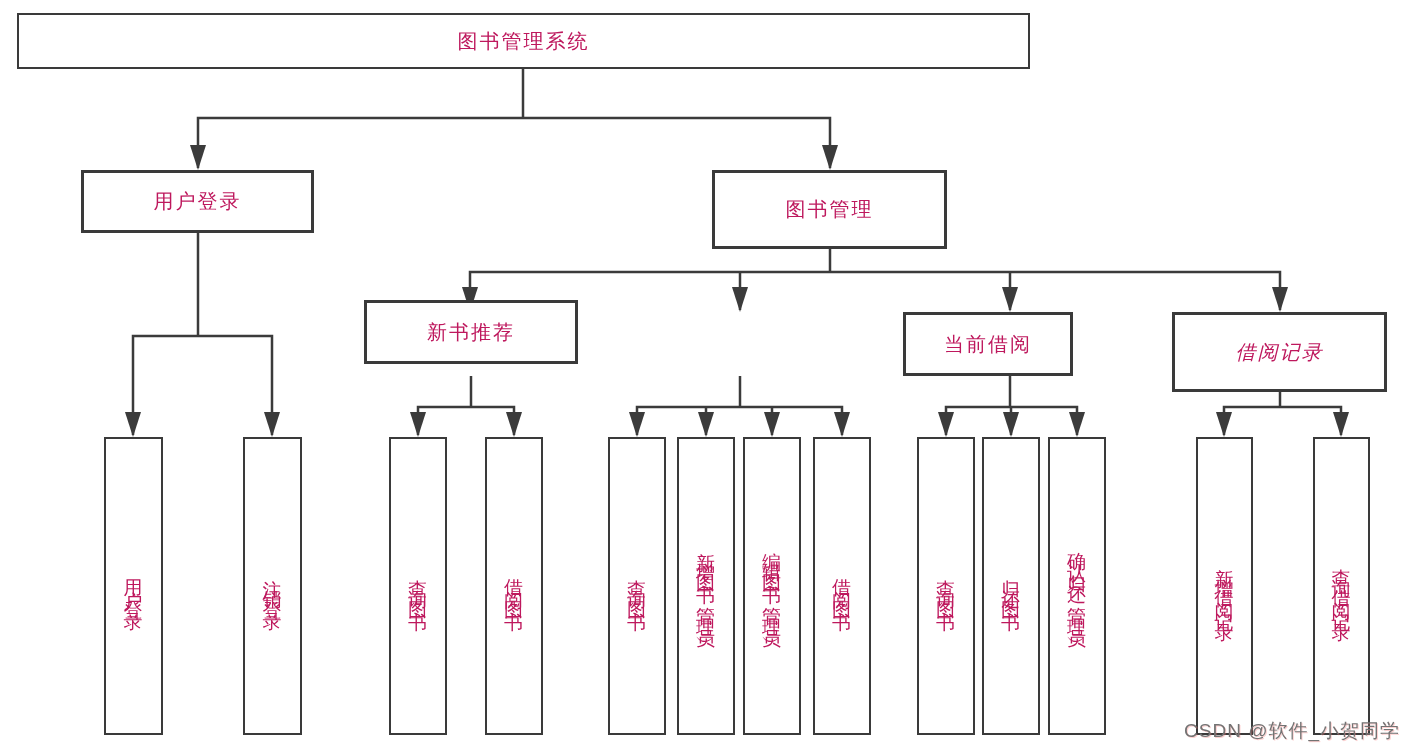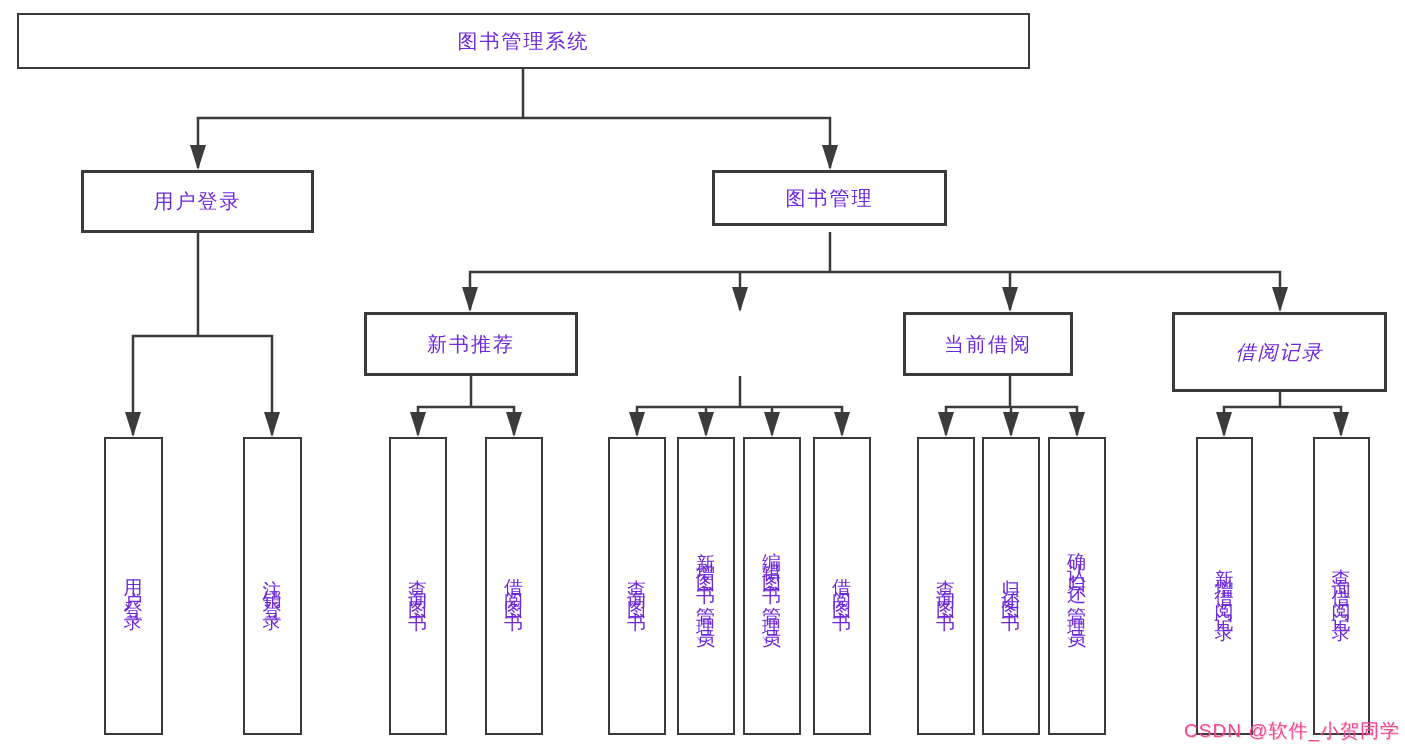--- a/index.html
+++ b/index.html
@@ -23,21 +23,21 @@
   }
   .box {
     position: absolute;
     box-sizing: border-box;
     background: #ffffff;
     border: 3px solid #3a3a3a;
     display: flex;
     align-items: center;
     justify-content: center;
     z-index: 2;
-    color: #6d28d9;
+    color: #be185d;
   }
   .hbox {
     font-size: 20px;
     letter-spacing: 2px;
   }
   .root-box {
     border-width: 2.5px;
   }
   .vbox {
     writing-mode: vertical-rl;
@@ -49,21 +49,21 @@
   }
   .vbox span {
     display: block;
   }
   .watermark {
     position: absolute;
     right: 5px;
     bottom: 3px;
     z-index: 3;
     font-size: 19px;
-    color: #ec4899;
+    color: #737373;
     letter-spacing: 1px;
     text-shadow: 1px 1px 0 rgba(248, 120, 120, 0.35);
     white-space: nowrap;
   }
 </style>
 </head>
 <body>
 
 <div class="canvas">
 
@@ -119,25 +119,25 @@
     </g>
   </svg>
 
   <div class="box hbox root-box" style="left:17px; top:13px; width:1013px; height:56px;">
     <span>图书管理系统</span>
   </div>
 
   <div class="box hbox" style="left:81px; top:170px; width:233px; height:63px;">
     <span>用户登录</span>
   </div>
-  <div class="box hbox" style="left:712px; top:170px; width:235px; height:56px;">
+  <div class="box hbox" style="left:712px; top:170px; width:235px; height:79px;">
     <span>图书管理</span>
   </div>
 
-  <div class="box hbox" style="left:364px; top:312px; width:214px; height:64px;text-align:center;">
+  <div class="box hbox" style="left:364px; top:300px; width:214px; height:64px;text-align:center;">
     <span>新书推荐</span>
   </div>
   <div class="box hbox" style="left:903px; top:312px; width:170px; height:64px;">
     <span>当前借阅</span>
   </div>
   <div class="box hbox" style="left:1172px; top:312px; width:215px; height:80px;font-style:italic;">
     <span>借阅记录</span>
   </div>
 
   <div class="box vbox" style="left:104px; top:437px; width:59px; height:298px;">

